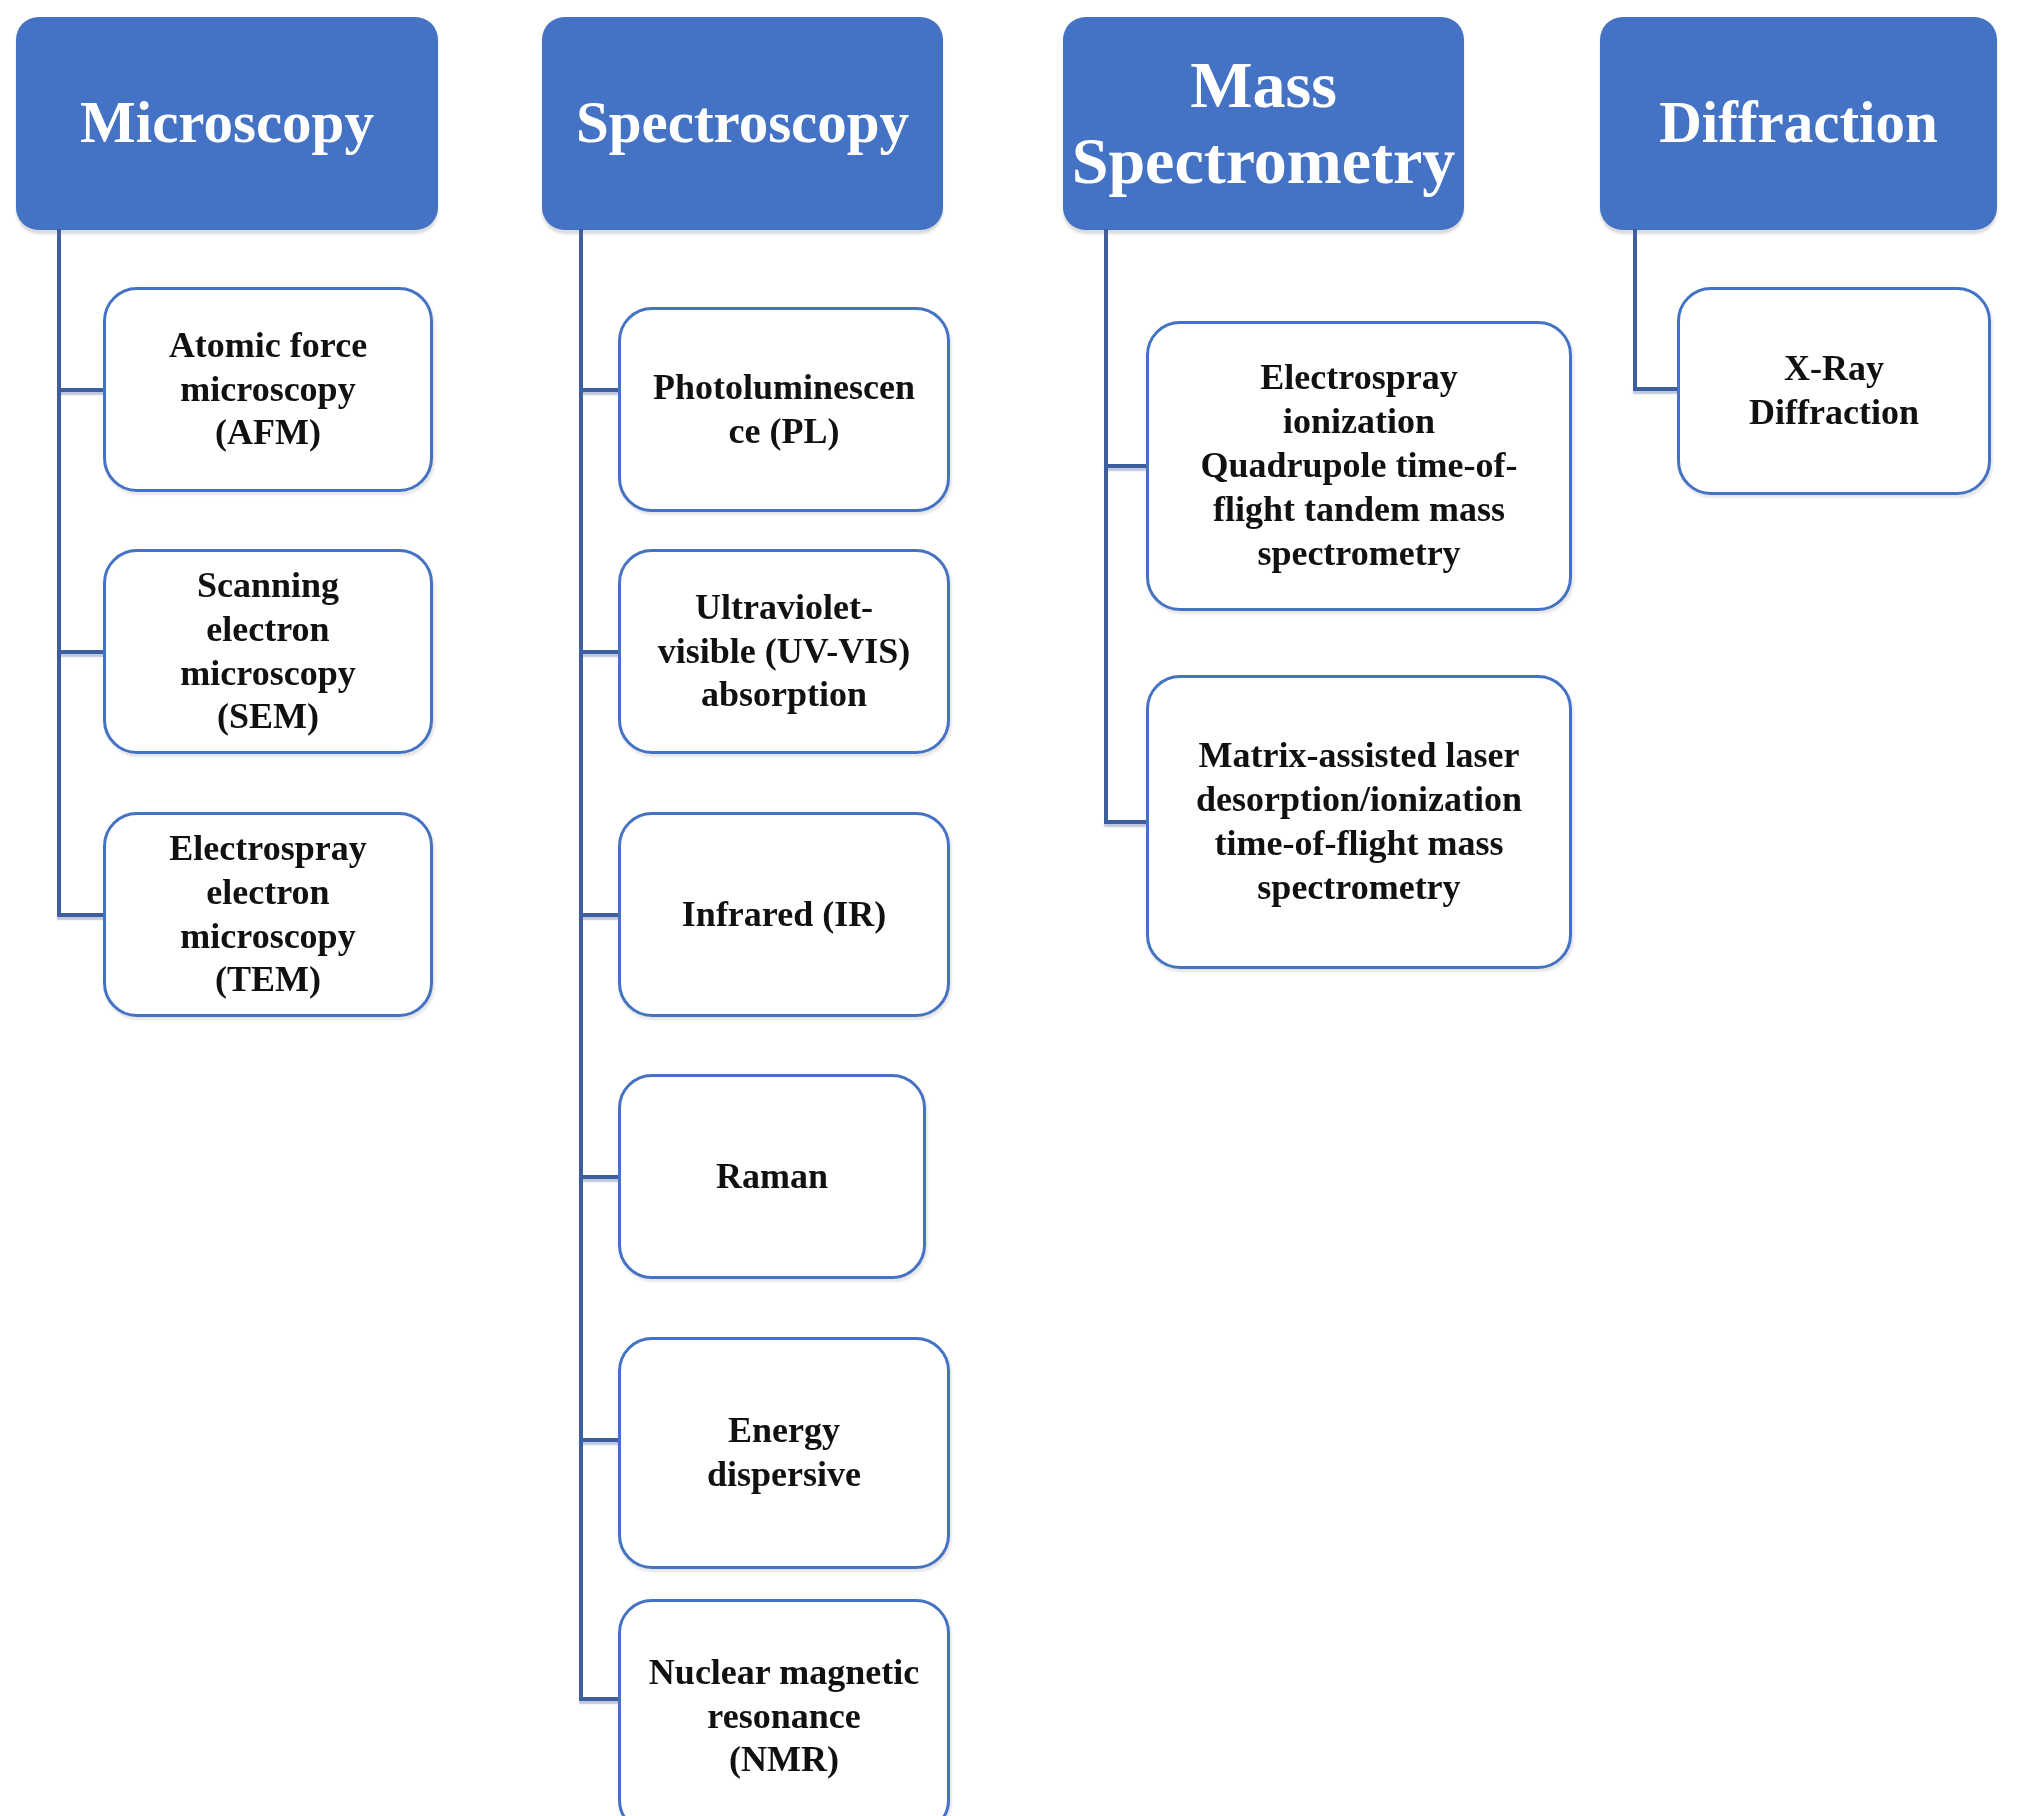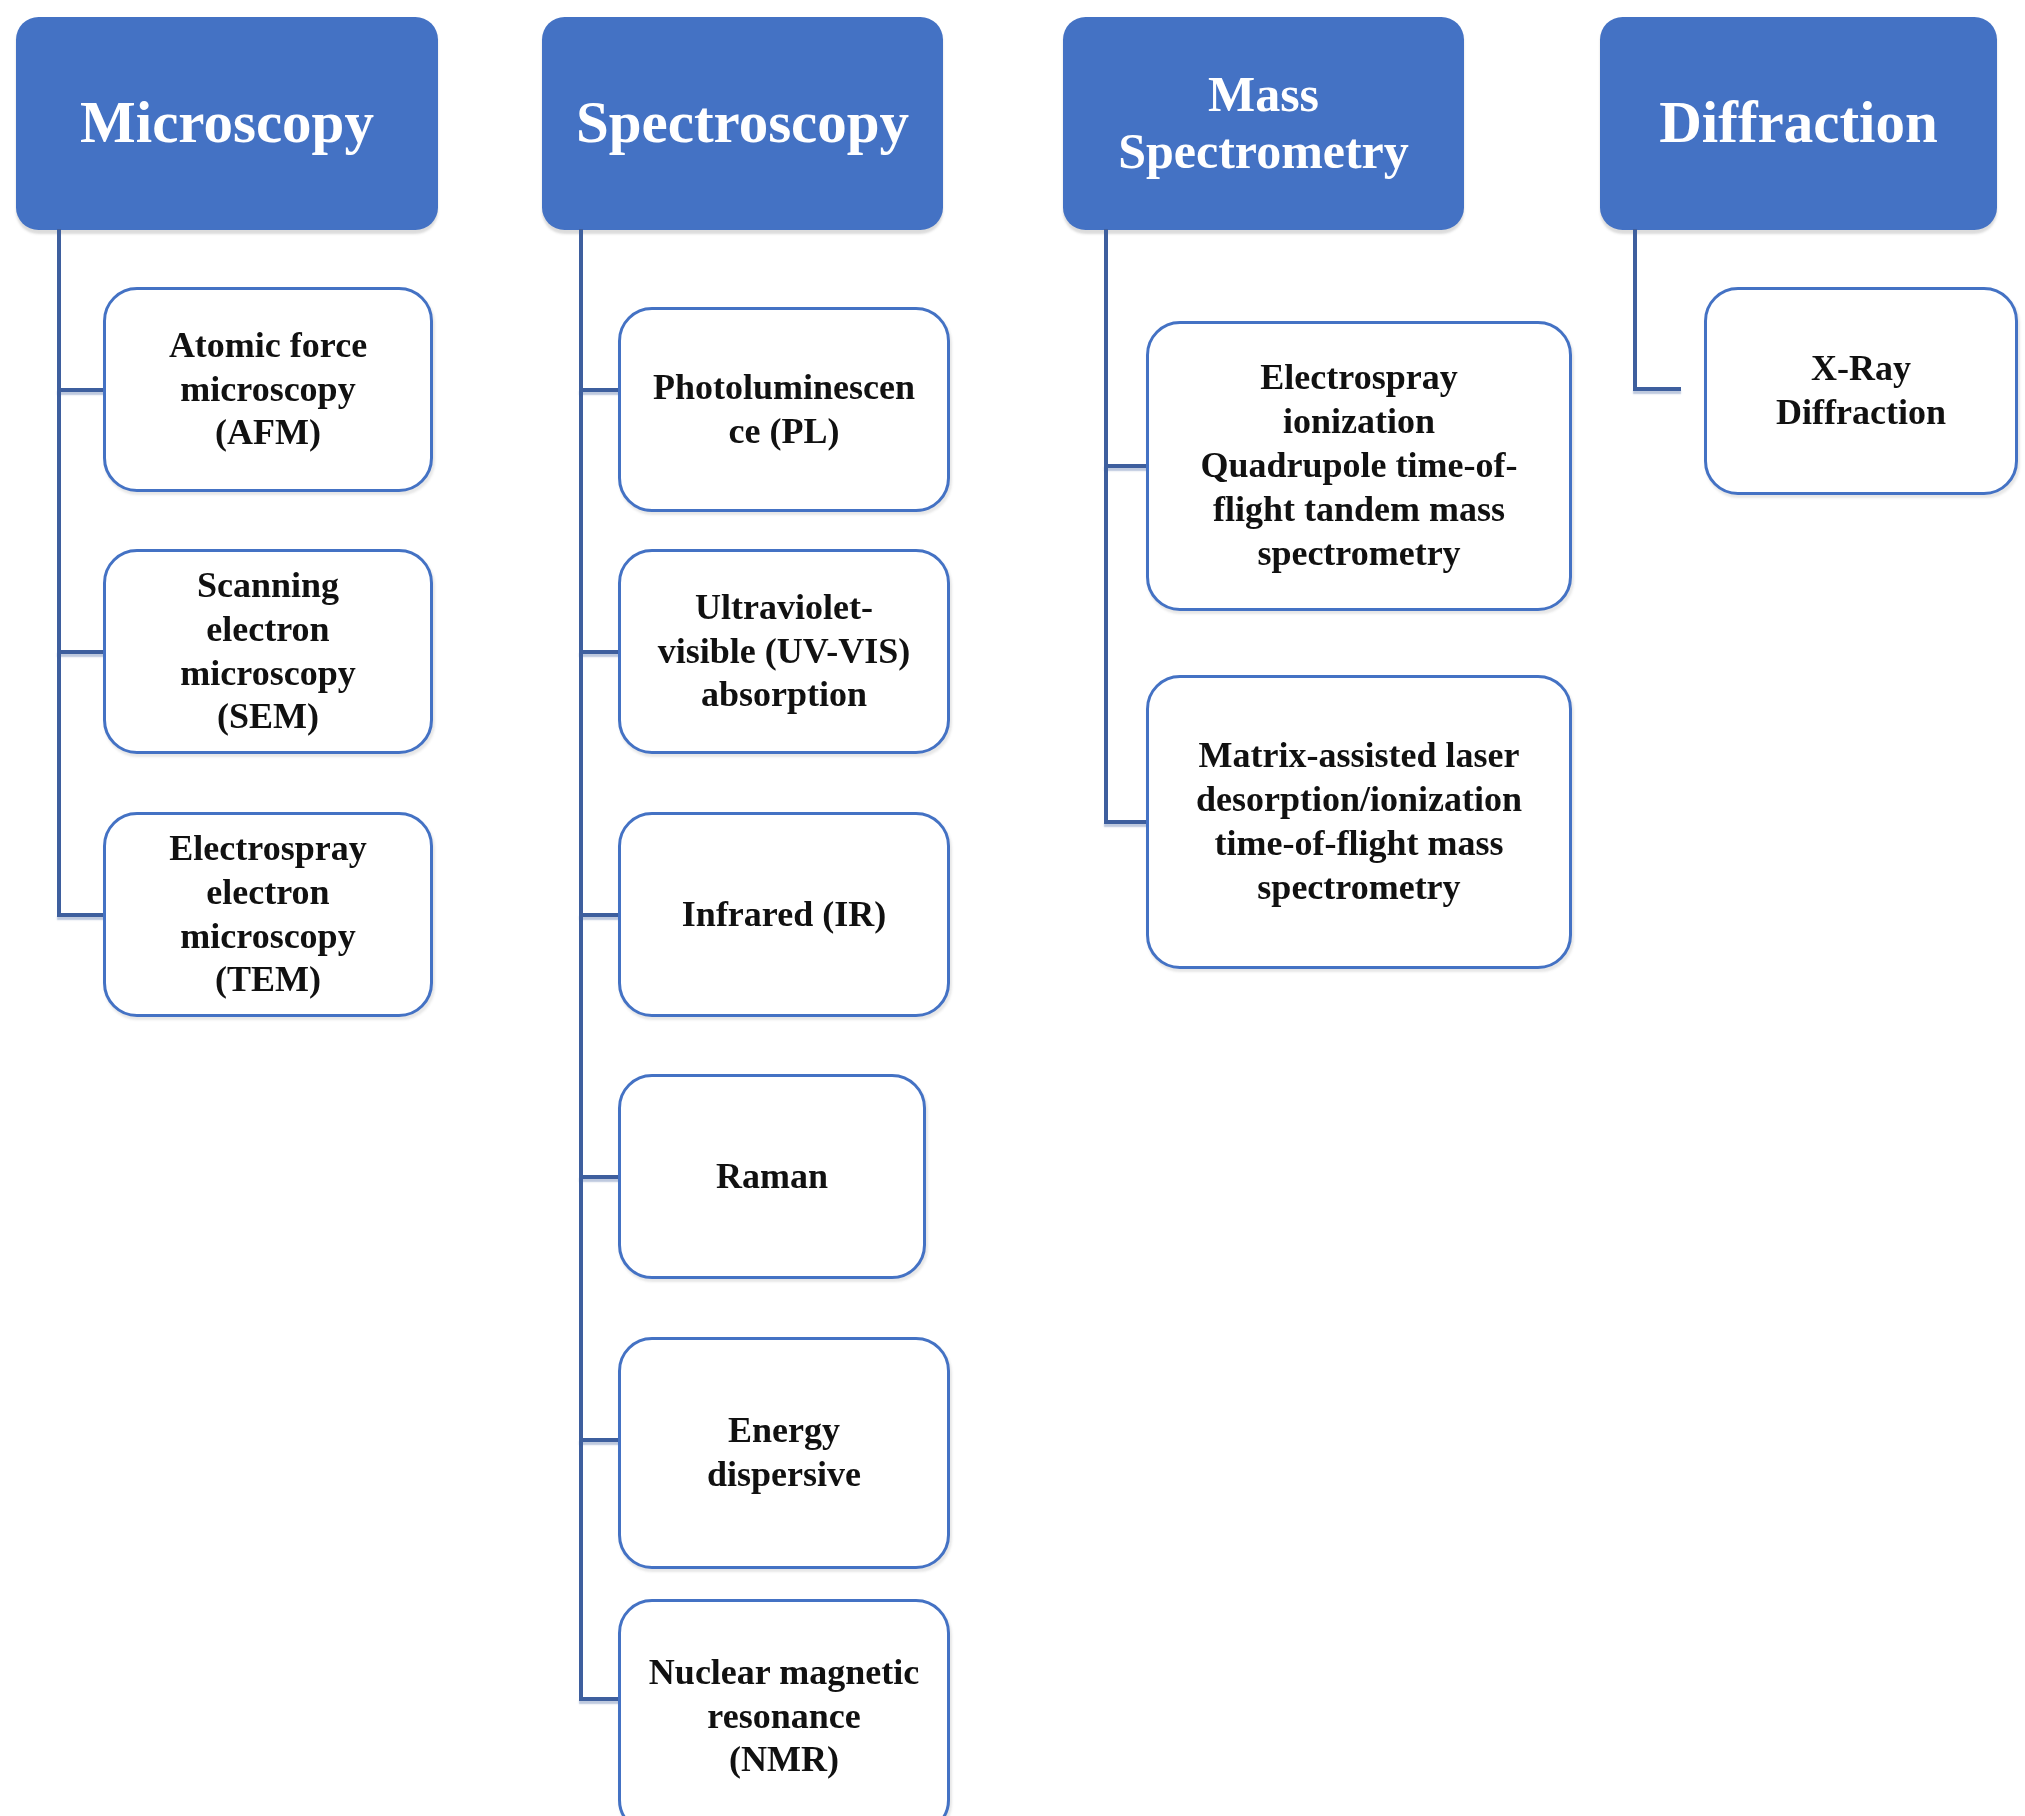--- a/index.html
+++ b/index.html
@@ -85,32 +85,32 @@
   #stub-ed          { left: 579px;  top: 1438px; width: 43px; }
   #stub-nmr         { left: 579px;  top: 1697px; width: 43px; }
   #node-pl          { left: 618px;  top: 287px;  width: 332px; height: 205px; margin-top: 20px; }
   #node-uvvis       { left: 618px;  top: 549px;  width: 332px; height: 205px; }
   #node-ir          { left: 618px;  top: 812px; width: 332px; height: 205px; }
   #node-raman       { left: 618px;  top: 1074px; width: 308px; height: 205px; }
   #node-ed          { left: 618px;  top: 1337px; width: 332px; height: 232px; }
   #node-nmr         { left: 618px;  top: 1599px; width: 332px; height: 235px; }
 
   
-  #hdr-massspec     { left: 1063px; top: 16.6px;  width: 401px; height: 213px; font-size: 50px; }
+  #hdr-massspec     { left: 1063px; top: 16.6px;  width: 401px; height: 213px; font-size: 66px; }
   #line-massspec    { left: 1104px; top: 229px; height: 594px; }
   #stub-esi         { left: 1104px; top: 464px;  width: 45px; }
   #stub-maldi       { left: 1104px; top: 820px; width: 45px; }
   #node-esi         { left: 1146px; top: 321px; width: 426px; height: 290px; }
   #node-maldi       { left: 1146px; top: 675px; width: 426px; height: 294px; }
 
   
   #hdr-diffraction  { left: 1600px; top: 16.6px;  width: 397px; height: 213px; }
   #line-diffraction { left: 1633px; top: 229px; height: 161px; }
   #stub-xrd         { left: 1633px; top: 387px; width: 48px; }
-  #node-xrd         { left: 1677px; top: 287px; width: 314px; height: 208px; margin-left: 27px; }
+  #node-xrd         { left: 1677px; top: 287px; width: 314px; height: 208px; }
 </style>
 </head>
 <body>
 
 <div id="canvas">
 
   <div id="hdr-microscopy" class="header-box">Microscopy</div>
   <div id="line-microscopy" class="vline"></div>
   <div id="stub-afm" class="hstub"></div>
   <div id="stub-sem" class="hstub"></div>

